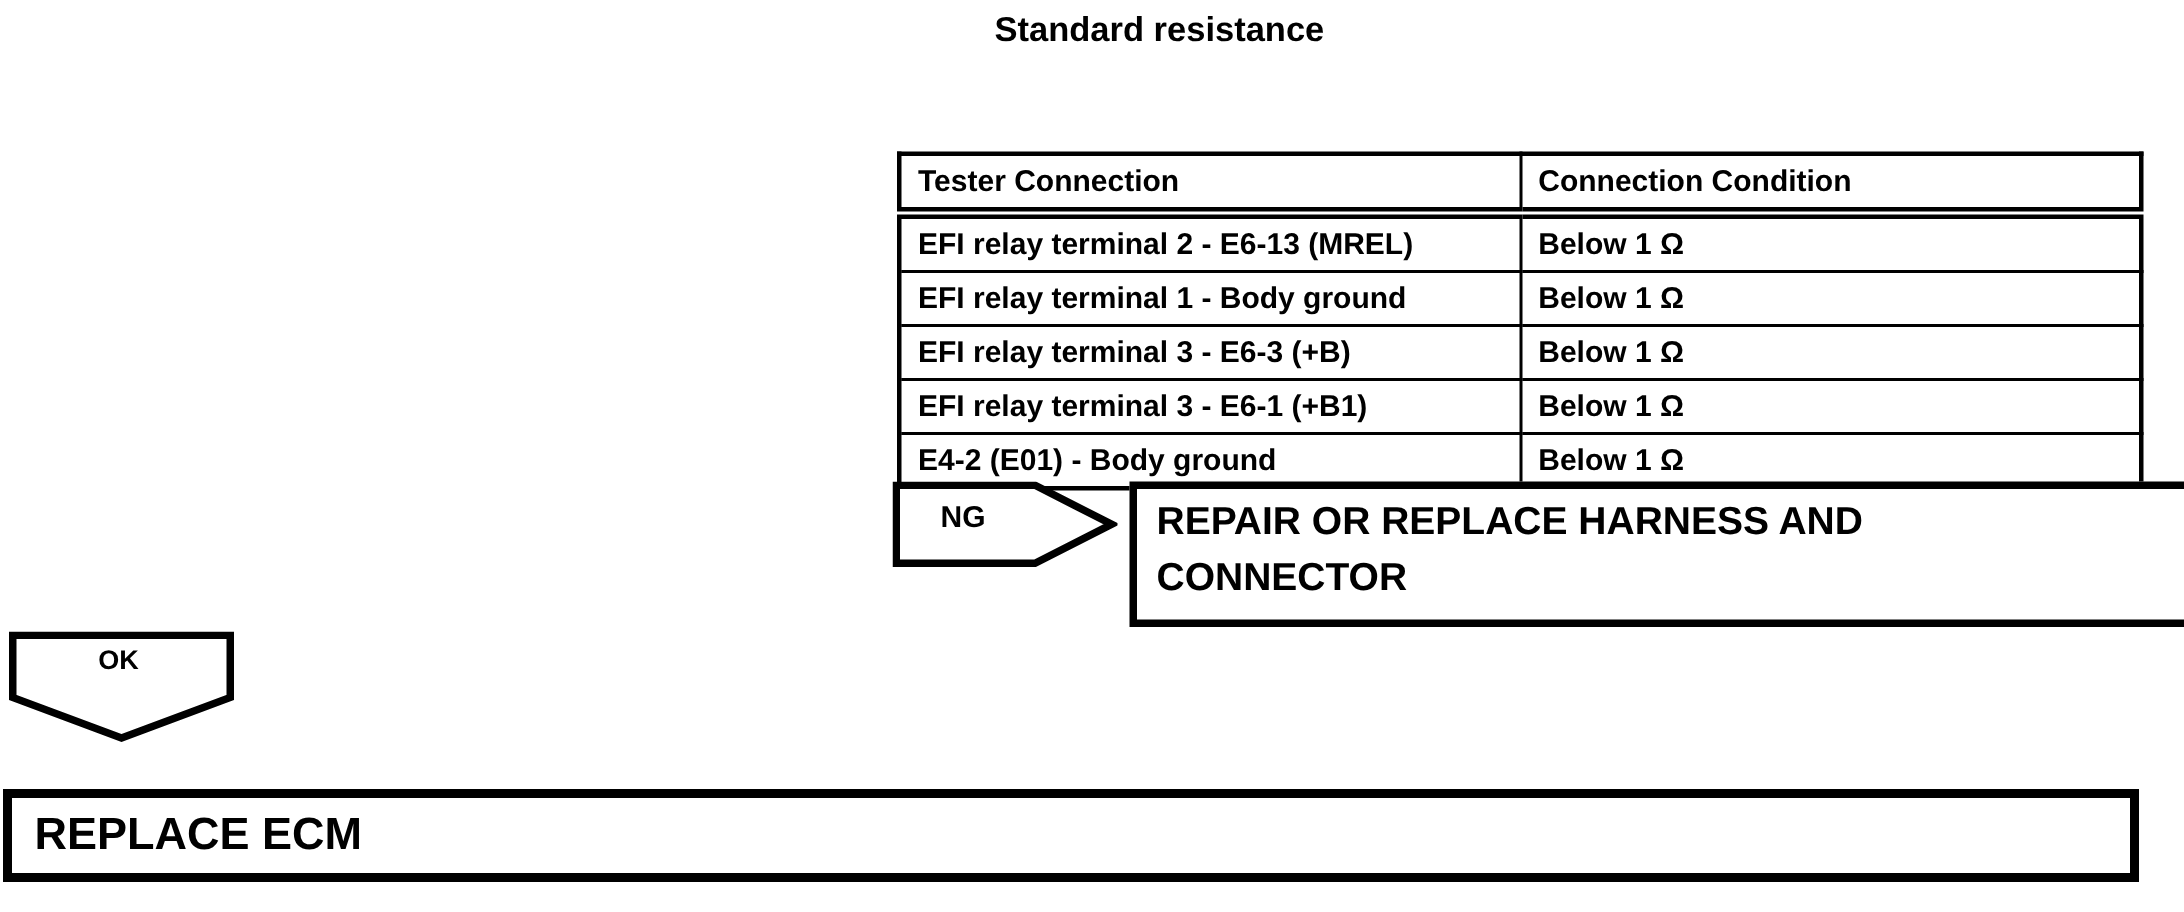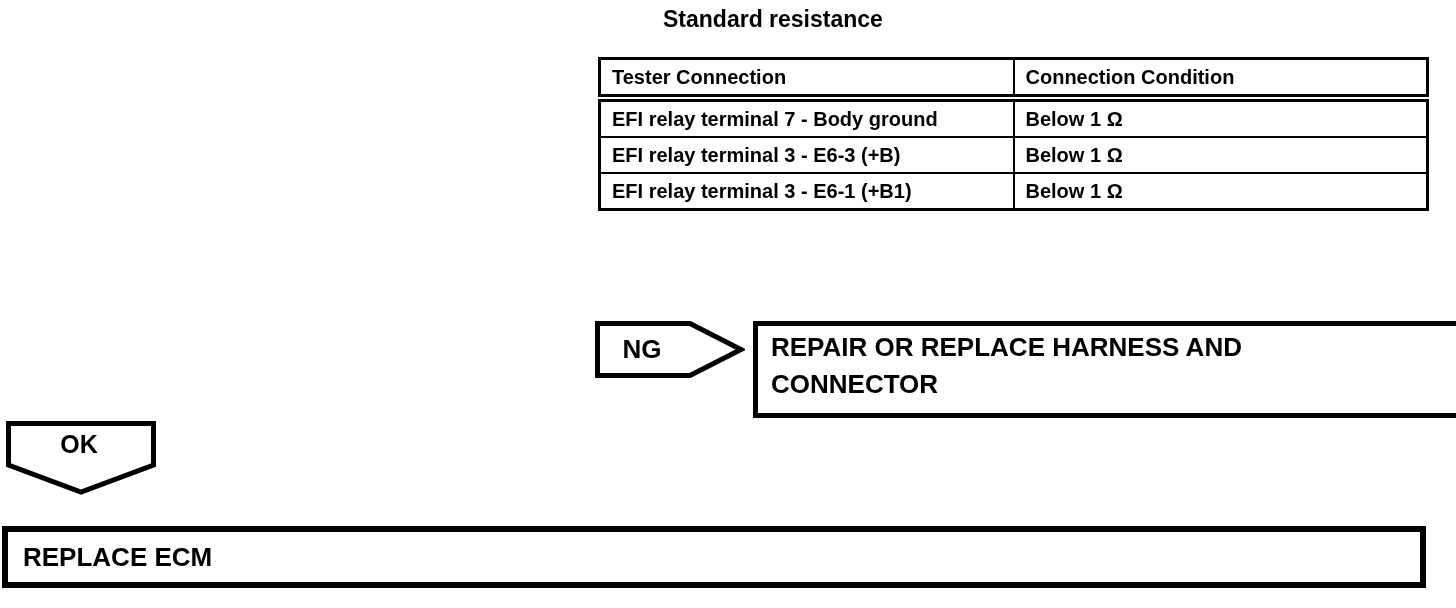--- a/index.html
+++ b/index.html
@@ -30,29 +30,29 @@
   }
   table.resistance col { width: 414px; }
   table.resistance th, table.resistance td {
     border: 2px solid #000;
     font-size: 20px; font-weight: bold;
     text-align: left; vertical-align: middle;
     padding: 0 0 0 11px;
     height: 34px;
     white-space: nowrap; overflow: hidden;
   }
-  table.resistance { border: 3px solid #000; }
+  table.resistance { border: 3px solid #000; margin-top: 44px; }
   table.resistance thead th { border-bottom: 8px double #000; }
 
   .ng-connector { position: absolute; left: 595px; top: 321px; width: 150px; height: 57px; }
   .ng-connector svg { display: block; }
   .ng-label {
     position: absolute; left: 0; top: 13px; width: 94px;
     text-align: center;
-    font-size: 26px; font-weight: bold;
+    font-size: 20px; font-weight: bold;
   }
 
   .ng-action-box {
     position: absolute;
     left: 753px; top: 321px;
     width: 804px; height: 97px;
     border: 5px solid #000;
     box-sizing: border-box;
     background: #fff;
   }
@@ -61,35 +61,35 @@
     width: 560px;
     font-size: 26px; font-weight: bold;
     line-height: 37px;
   }
 
   .ok-connector { position: absolute; left: 6px; top: 421px; width: 150px; height: 75px; }
   .ok-connector svg { display: block; }
   .ok-label {
     position: absolute; left: 0; top: 9px; width: 146px;
     text-align: center;
-    font-size: 25px; font-weight: bold;
+    font-size: 18px; font-weight: bold;
   }
 
   .ok-action-box {
     position: absolute;
     left: 2px; top: 526px;
     width: 1424px; height: 62px;
     border: 6px solid #000;
     box-sizing: border-box;
     background: #fff;
     display: flex; align-items: center;
   }
   .ok-action-text {
     padding-left: 15px;
-    font-size: 26px; font-weight: bold;
+    font-size: 30px; font-weight: bold;
     white-space: nowrap;
   }
 </style>
 </head>
 <body>
 
 <div class="canvas">
 
   <div class="page-title">Standard resistance</div>
 
@@ -99,29 +99,37 @@
         <col>
       </colgroup>
     <thead>
       <tr>
         <th>Tester Connection</th>
         <th>Connection Condition</th>
       </tr>
     </thead>
     <tbody>
       <tr>
-        <td>EFI relay terminal 7 - Body ground</td>
+        <td>EFI relay terminal 2 - E6-13 (MREL)</td>
+        <td>Below 1 Ω</td>
+      </tr>
+      <tr>
+        <td>EFI relay terminal 1 - Body ground</td>
         <td>Below 1 Ω</td>
       </tr>
       <tr>
         <td>EFI relay terminal 3 - E6-3 (+B)</td>
         <td>Below 1 Ω</td>
       </tr>
       <tr>
         <td>EFI relay terminal 3 - E6-1 (+B1)</td>
+        <td>Below 1 Ω</td>
+      </tr>
+      <tr>
+        <td>E4-2 (E01) - Body ground</td>
         <td>Below 1 Ω</td>
       </tr>
     </tbody>
   </table>
 
   <div class="ng-connector">
     <svg width="150" height="57" viewBox="0 0 150 57">
       <polygon points="2.5,2.5 95,2.5 146,28.5 95,54.5 2.5,54.5" fill="#ffffff" stroke="#000000" stroke-width="5" stroke-linejoin="miter"></polygon>
     </svg>
     <div class="ng-label">NG</div>

